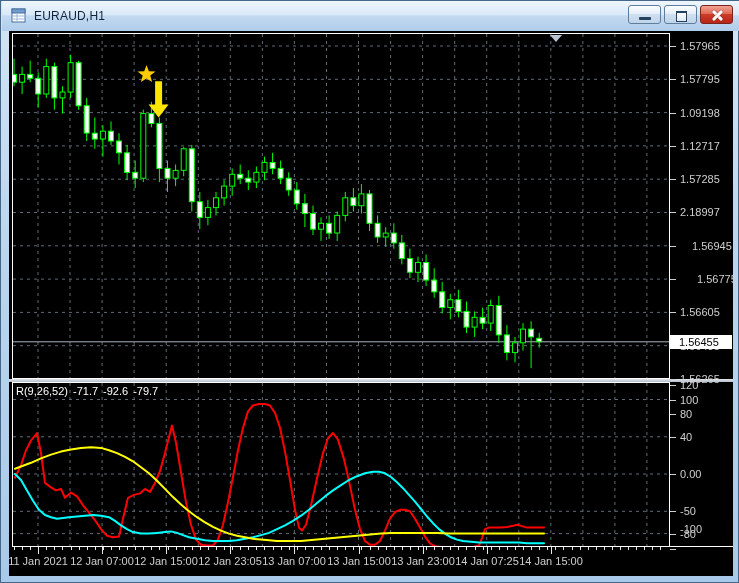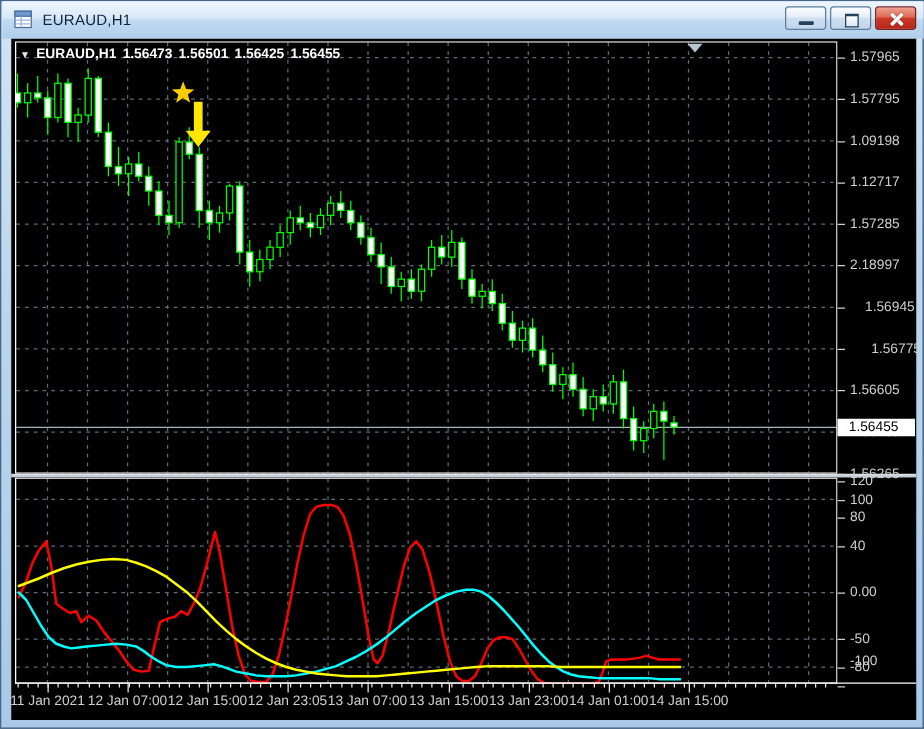--- a/index.html
+++ b/index.html
@@ -396,24 +396,24 @@
       <line x1="538.8" y1="1" x2="538.8" y2="164" stroke="#5f6b78" stroke-dasharray="3 4"></line>
       <line x1="570.9" y1="1" x2="570.9" y2="164" stroke="#5f6b78" stroke-dasharray="3 4"></line>
       <line x1="602.9" y1="1" x2="602.9" y2="164" stroke="#5f6b78" stroke-dasharray="3 4"></line>
       <line x1="634.9" y1="1" x2="634.9" y2="164" stroke="#5f6b78" stroke-dasharray="3 4"></line>
       <polyline points="3.0,95.7 9.0,83.1 14.0,68.2 19.0,58.5 25.0,51.0 29.0,71.1 33.0,100.9 39.0,105.4 44.0,108.4 49.0,106.9 53.0,115.8 59.0,110.6 65.0,114.4 71.0,123.3 77.0,130.7 83.0,138.2 89.0,147.1 95.0,153.8 101.0,155.3 107.0,154.6 111.0,136.7 116.0,115.8 122.0,112.9 128.0,111.4 133.0,106.9 138.0,109.9 143.0,100.9 148.0,89.0 153.0,71.1 160.0,43.6 164.0,60.7 169.0,90.5 174.0,120.3 179.0,142.7 184.0,157.6 189.0,162.8 195.0,163.5 201.0,163.5 206.0,157.6 211.0,142.7 216.0,120.3 221.0,95.0 226.0,68.2 231.0,45.8 236.0,29.4 241.0,23.5 247.0,22.0 253.0,22.0 258.0,23.5 263.0,30.9 268.0,45.8 273.0,69.6 278.0,98.0 283.0,127.8 287.0,145.6 290.0,148.6 294.0,142.7 299.0,123.3 305.0,96.5 311.0,71.1 316.0,56.2 321.0,51.0 326.0,57.7 332.0,77.1 338.0,103.9 343.0,127.8 348.0,147.1 353.0,159.0 358.0,162.8 363.0,162.8 368.0,159.0 373.0,148.6 378.0,136.7 383.0,130.0 388.0,127.8 393.0,127.8 398.0,129.3 403.0,136.7 408.0,145.6 413.0,154.6 418.0,161.3 423.0,164.3 429.0,165.0 437.0,165.0 445.0,165.0 453.0,165.0 461.0,165.0 467.0,163.5 470.0,156.1 473.0,147.1 477.0,145.6 483.0,145.6 489.0,145.6 495.0,144.9 500.0,144.1 505.0,142.7 510.0,144.1 515.0,145.6 521.0,145.6 527.0,145.6 532.0,145.6" fill="none" stroke="#ff0000" stroke-width="2" stroke-linejoin="round" stroke-linecap="round"></polyline>
       <polyline points="3.0,92.0 9.0,98.0 15.0,108.4 21.0,118.8 27.0,127.8 33.0,133.0 39.0,135.2 45.0,136.7 51.0,136.0 57.0,135.2 65.0,134.5 73.0,133.7 81.0,133.0 89.0,133.7 97.0,135.2 103.0,138.9 109.0,143.4 115.0,147.1 121.0,150.1 129.0,151.6 137.0,151.6 145.0,150.9 153.0,150.1 159.0,149.4 165.0,150.9 171.0,153.1 177.0,155.3 185.0,156.8 193.0,158.3 201.0,159.0 209.0,159.0 217.0,159.0 225.0,158.3 233.0,156.8 241.0,155.3 249.0,153.1 257.0,150.9 265.0,147.1 273.0,143.4 281.0,138.9 289.0,133.7 297.0,127.8 305.0,121.1 313.0,114.4 321.0,108.4 329.0,103.2 337.0,98.0 345.0,94.2 353.0,91.3 361.0,89.8 367.0,89.8 373.0,91.3 379.0,95.0 385.0,100.2 391.0,106.2 397.0,112.9 403.0,119.6 409.0,127.0 415.0,134.5 421.0,141.2 427.0,147.1 433.0,151.6 439.0,155.3 445.0,157.6 451.0,159.0 459.0,159.8 467.0,160.5 475.0,160.5 483.0,160.5 491.0,160.5 499.0,160.5 507.0,160.5 515.0,161.3 523.0,161.3 532.0,161.3" fill="none" stroke="#00ffff" stroke-width="2" stroke-linejoin="round" stroke-linecap="round"></polyline>
       <polyline points="3.0,86.8 11.0,83.8 19.0,80.8 29.0,76.4 39.0,72.6 49.0,69.6 59.0,67.4 69.0,65.9 79.0,65.2 89.0,65.9 97.0,68.2 105.0,71.1 113.0,74.9 121.0,79.3 129.0,85.3 137.0,91.3 145.0,98.7 153.0,106.9 161.0,115.1 169.0,122.5 177.0,129.3 185.0,135.2 193.0,140.4 201.0,144.9 209.0,148.6 217.0,151.6 225.0,153.8 233.0,155.3 241.0,156.8 249.0,157.6 257.0,158.3 265.0,159.0 273.0,159.0 281.0,159.0 289.0,159.0 297.0,158.3 305.0,157.6 313.0,156.8 321.0,156.1 329.0,155.3 337.0,154.6 345.0,153.8 353.0,153.1 361.0,152.3 369.0,151.6 379.0,150.9 389.0,150.9 401.0,150.9 413.0,150.9 425.0,150.9 437.0,151.6 449.0,151.6 461.0,151.6 473.0,151.6 485.0,151.6 497.0,151.6 509.0,151.6 521.0,151.6 532.0,151.6" fill="none" stroke="#ffff00" stroke-width="2" stroke-linejoin="round" stroke-linecap="round"></polyline>
       <rect x="0.5" y="0.5" width="657" height="164" fill="none" stroke="#ffffff"></rect>
     </svg>
 
-  <div id="ohlc-header">
-    <span id="dropdown-arrow">▼</span><span>EURAUD,H1</span><span>1.56473</span><span>1.56501</span><span>1.56425</span><span>1.56455</span>
+
+  <div id="indicator-header">
+    <span>R(9,26,52)</span><span>-71.7</span><span>-92.6</span><span>-79.7</span>
   </div>
-
 
   <div id="price-scale-area">
       <div class="tickdash" style="left:0px;top:15px"></div>
       <div class="axis-label" style="left:10px;top:9px">1.57965</div>
       <div class="tickdash" style="left:0px;top:48px"></div>
       <div class="axis-label" style="left:10px;top:42px">1.57795</div>
       <div class="tickdash" style="left:0px;top:82px"></div>
       <div class="axis-label" style="left:10px;top:76px">1.09198</div>
       <div class="tickdash" style="left:0px;top:115px"></div>
       <div class="axis-label" style="left:10px;top:109px">1.12717</div>
@@ -540,18 +540,18 @@
       <div class="axis-label" style="left:157px;top:8px;transform:translateX(-50%)">12 Jan 15:00</div>
       <div class="ttick" style="left:221px;top:0px;height:7px"></div>
       <div class="axis-label" style="left:221px;top:8px;transform:translateX(-50%)">12 Jan 23:05</div>
       <div class="ttick" style="left:285px;top:0px;height:7px"></div>
       <div class="axis-label" style="left:285px;top:8px;transform:translateX(-50%)">13 Jan 07:00</div>
       <div class="ttick" style="left:350px;top:0px;height:7px"></div>
       <div class="axis-label" style="left:350px;top:8px;transform:translateX(-50%)">13 Jan 15:00</div>
       <div class="ttick" style="left:414px;top:0px;height:7px"></div>
       <div class="axis-label" style="left:414px;top:8px;transform:translateX(-50%)">13 Jan 23:00</div>
       <div class="ttick" style="left:478px;top:0px;height:7px"></div>
-      <div class="axis-label" style="left:478px;top:8px;transform:translateX(-50%)">14 Jan 01:00</div>
+      <div class="axis-label" style="left:478px;top:8px;transform:translateX(-50%)">14 Jan 07:25</div>
       <div class="ttick" style="left:542px;top:0px;height:7px"></div>
       <div class="axis-label" style="left:542px;top:8px;transform:translateX(-50%)">14 Jan 15:00</div>
     </div>
 
 </div>
 
 </body></html>

